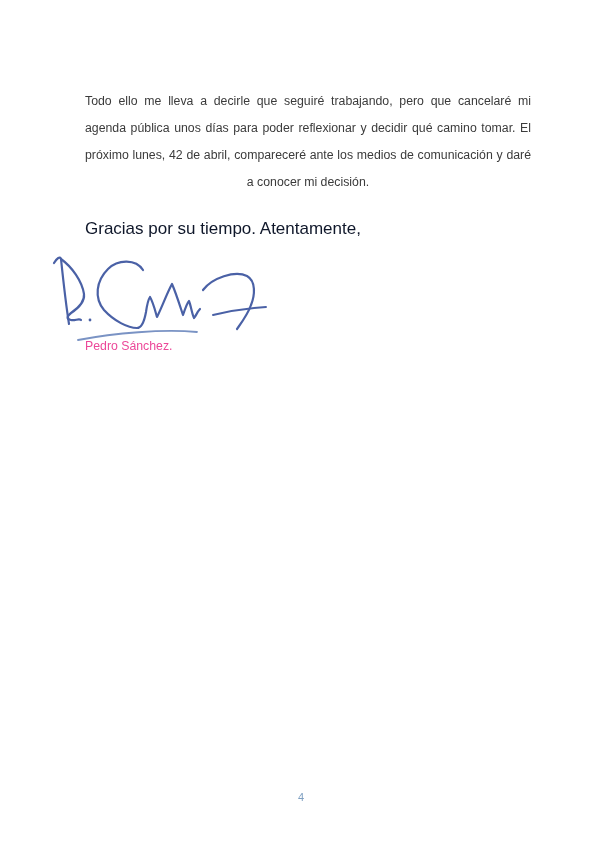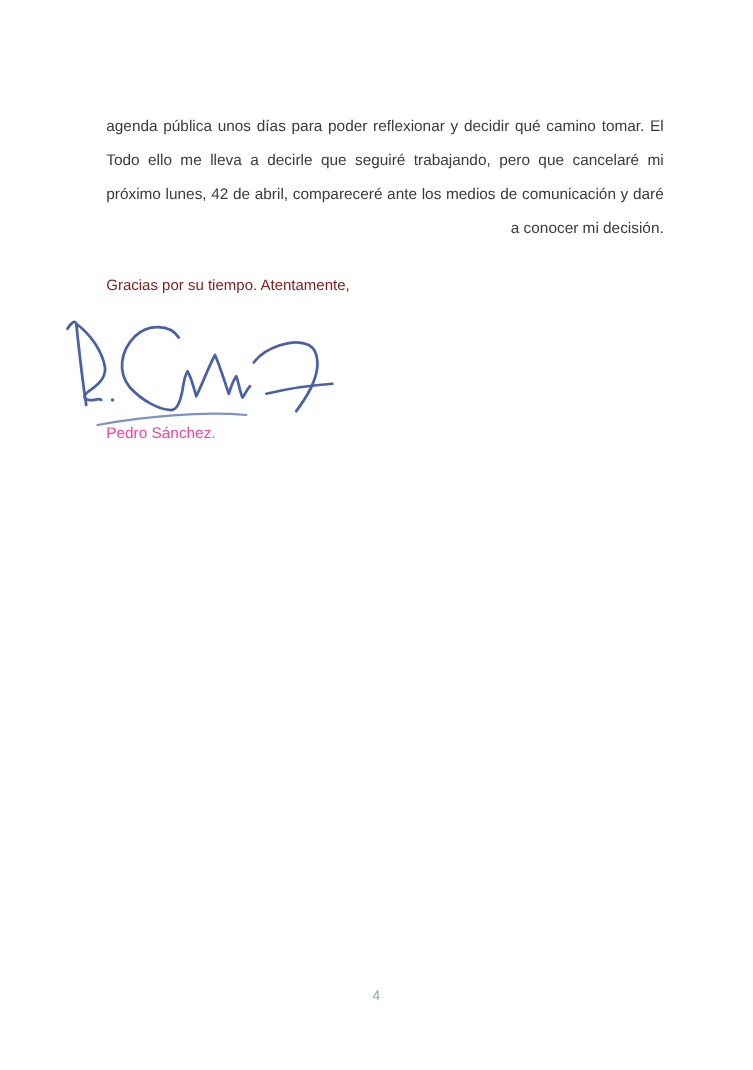--- a/index.html
+++ b/index.html
@@ -26,32 +26,32 @@
     color: #3b3b3b;
   }
   .line-just {
     text-align: justify;
     text-align-last: justify;
     text-justify: inter-word;
     height: 27px;
     white-space: nowrap;
   }
   .line-last {
-    text-align: right;
+    text-align: center;
     height: 27px;
     white-space: nowrap;
   }
   .closing {
     position: absolute;
     left: 85px;
     top: 215px;
     width: 446px;
-    font-size: 12px;
+    font-size: 17px;
     line-height: 27px;
-    color: #7f1d1d;
+    color: #0f172a;
   }
   .signature {
     position: absolute;
     left: 40px;
     top: 250px;
     width: 250px;
     height: 105px;
     pointer-events: none;
   }
   .signer {
@@ -72,22 +72,22 @@
     line-height: 16px;
     color: #7e9fc1;
   }
 </style>
 </head>
 <body>
 
 <div class="page">
 
   <div class="para">
+    <div class="line-just">Todo ello me lleva a decirle que seguiré trabajando, pero que cancelaré mi</div>
     <div class="line-just">agenda pública unos días para poder reflexionar y decidir qué camino tomar. El</div>
-    <div class="line-just">Todo ello me lleva a decirle que seguiré trabajando, pero que cancelaré mi</div>
     <div class="line-just">próximo lunes, 42 de abril, compareceré ante los medios de comunicación y daré</div>
     <div class="line-last">a conocer mi decisión.</div>
   </div>
 
   <div class="closing">Gracias por su tiempo. Atentamente,</div>
 
   <svg class="signature" viewBox="0 0 250 105" xmlns="http://www.w3.org/2000/svg">
     <g fill="none" stroke="#4a61a6" stroke-width="2.2" stroke-linecap="round" stroke-linejoin="round">
 
       <path d="M 14 13 C 17 8 20 6 21 9 C 23 28 26 55 29 74"></path>

